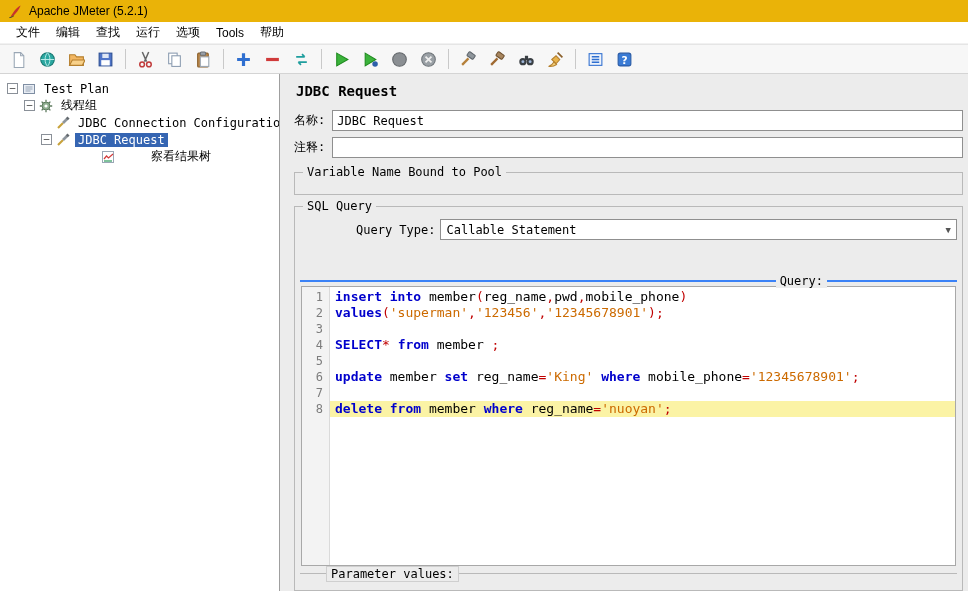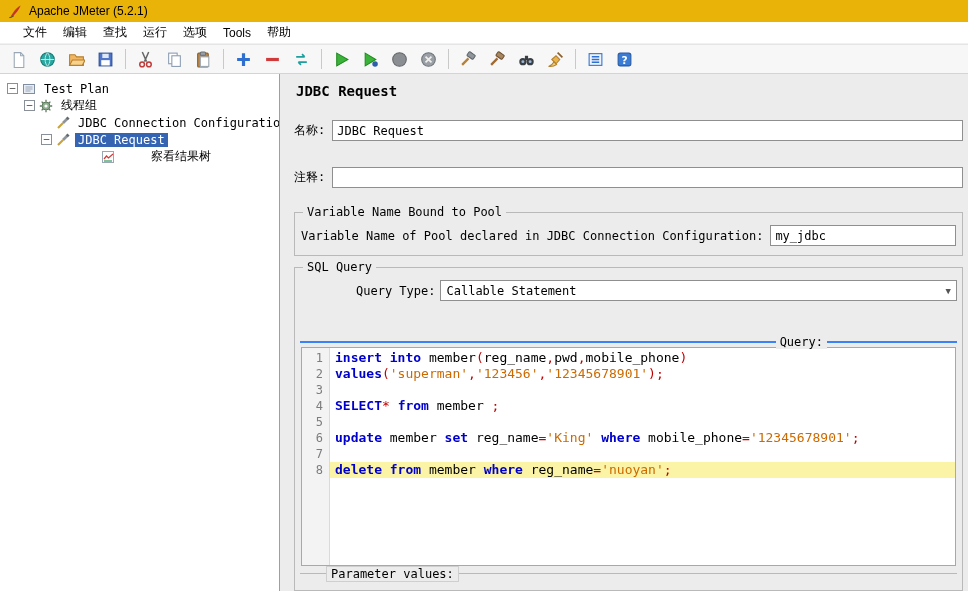--- a/index.html
+++ b/index.html
@@ -5,21 +5,21 @@
   *{box-sizing:border-box;margin:0;padding:0}
   html,body{width:968px;height:591px;overflow:hidden}
   body{font-family:"DejaVu Sans Mono","Liberation Mono",monospace;font-size:12px;color:#000;background:#fff}
   .window{width:968px;height:591px;display:flex;flex-direction:column;background:#fff}
 
   .titlebar{height:22px;display:flex;align-items:center;gap:6px;padding:0 8px;background:#eab308;
     font-family:"Liberation Sans",sans-serif;font-size:12px;flex:none}
   .app-icon svg{width:15px;height:15px;display:block}
 
   .menubar{height:22px;display:flex;align-items:center;background:#fff;border-bottom:1px solid #f1f1f1;
-    font-family:"Liberation Sans",sans-serif;font-size:12px;flex:none;padding-left:15px}
+    font-family:"Liberation Sans",sans-serif;font-size:12px;flex:none;padding-left:8px}
   .menu-item{padding:2px 8px;cursor:default}
 
   .toolbar{height:30px;display:flex;align-items:center;background:#f7f7f7;
     border-top:1px solid #e5e5e5;border-bottom:1px solid #d4d4d4;padding:0 4px;flex:none}
   .tb-btn{width:27px;height:25px;border:1px solid transparent;background:transparent;display:flex;
     align-items:center;justify-content:center;margin:0 1px;border-radius:2px}
   .tb-btn span{display:flex}
   .tb-btn svg{width:17px;height:17px;display:block}
   .tb-sep{width:1px;height:20px;background:#c9c9c9;margin:0 5px;flex:none}
 
@@ -32,21 +32,21 @@
   .exp-spacer{width:15px;flex:none}
   .tree-icon{width:15px;height:14px;margin-right:4px;flex:none}
   .tree-icon svg{width:14px;height:14px;display:block}
   .tree-label{padding:0 3px}
   .tree-row.selected .tree-label{background:#3565b2;color:#fff}
 
   .splitter{width:6px;background:#ececec;cursor:col-resize;flex:none}
   .main-panel{flex:1;background:#ececec;display:flex;flex-direction:column;min-width:0;padding:0 5px 0 8px;overflow:hidden}
   .panel-header{font-size:14px;font-weight:bold;padding:9px 2px 8px;flex:none}
 
-  .frow{display:flex;align-items:center;margin:13px 0;flex:none}
+  .frow{display:flex;align-items:center;margin:3px 0;flex:none}
   .frow label{margin-right:7px;flex:none}
   .tfield{flex:1;height:21px;border:1px solid #8f8f8f;background:#fff;font:12px "DejaVu Sans Mono",monospace;
     padding:0 4px;min-width:40px}
 
   .group{border:1px solid #b9b9b9;position:relative;margin-top:11px;padding:12px 6px 9px;flex:none}
   .group-title{position:absolute;top:-8px;left:8px;background:#ececec;padding:0 4px;font-size:12px;line-height:14px}
 
   .sql-group{flex:1;display:flex;flex-direction:column;min-height:0;padding:11px 5px 5px;margin-bottom:0}
   .qt-row{display:flex;align-items:center;margin:1px 0 12px 56px;flex:none}
   .qt-row label{margin-right:5px;flex:none}
@@ -336,24 +336,20 @@
         <input class="tfield" value="JDBC Request" style="">
       </div>
 
       <div class="frow">
         <label>注释:</label>
         <input class="tfield" value="" style="">
       </div>
 
       <div class="group">
         <span class="group-title">Variable Name Bound to Pool</span>
-        <div class="frow" style="margin:0">
-          <label>Variable Name of Pool declared in JDBC Connection Configuration:</label>
-          <input class="tfield" value="my_jdbc" style="">
-        </div>
       </div>
 
       <div class="group sql-group">
         <span class="group-title">SQL Query</span>
 
         <div class="qt-row">
           <label>Query Type:</label>
           <div class="combo">
             <span>Callable Statement</span>
             <span class="combo-arrow">▼</span>

